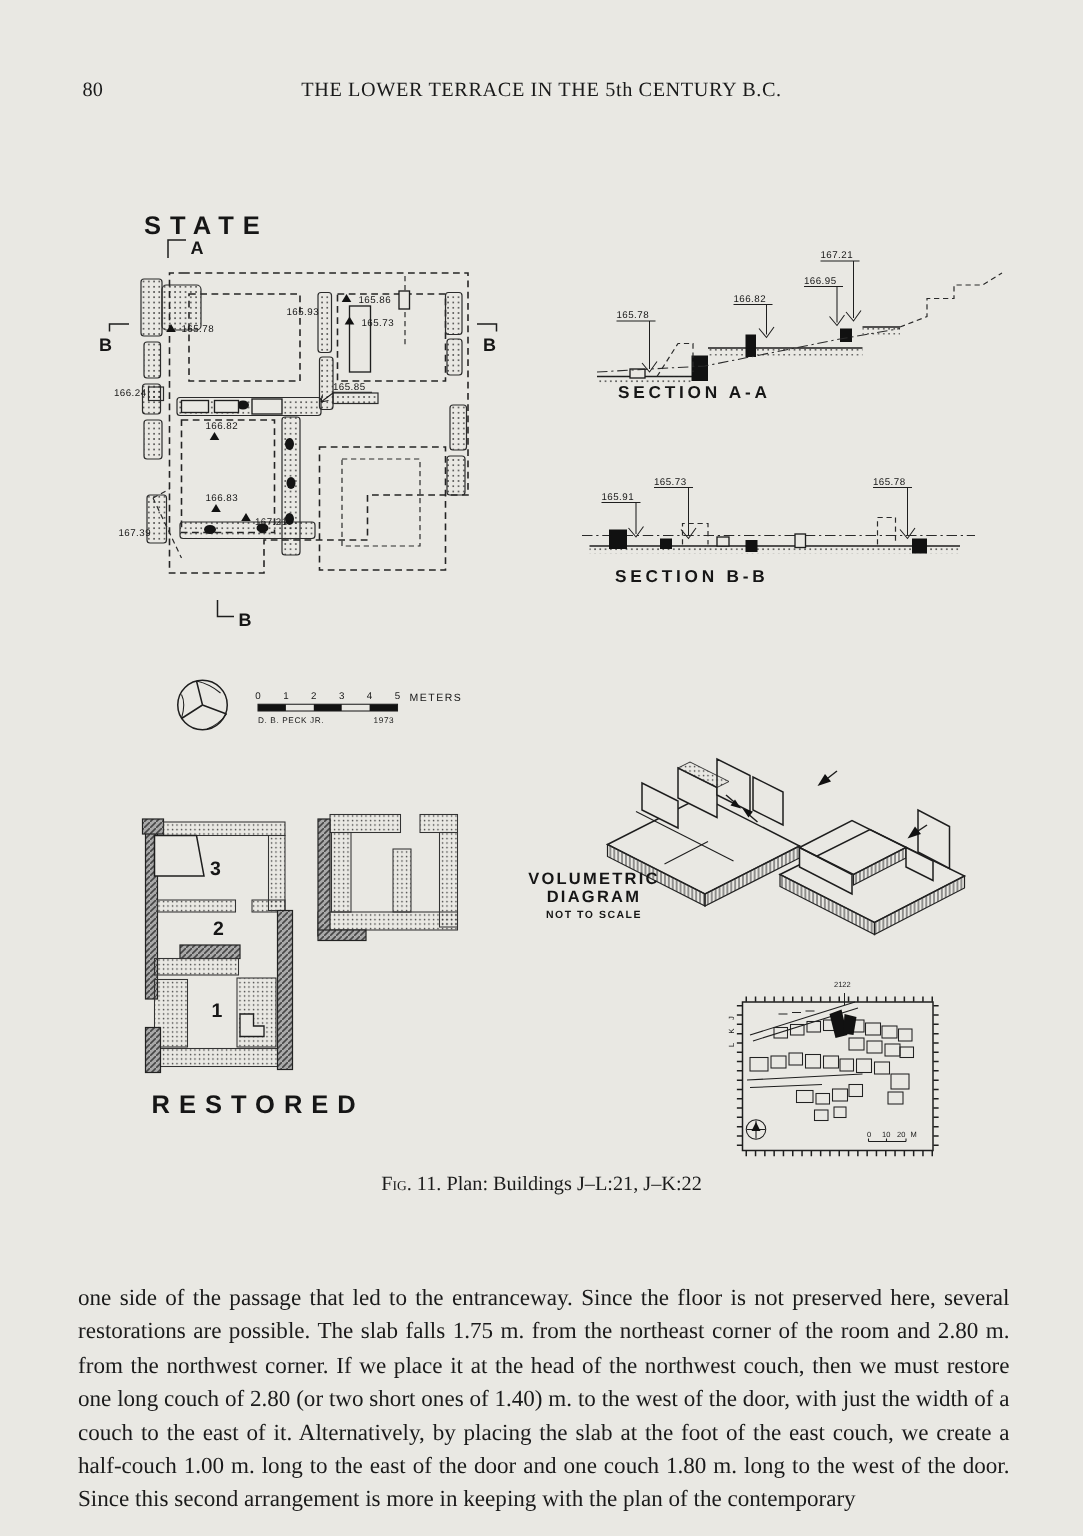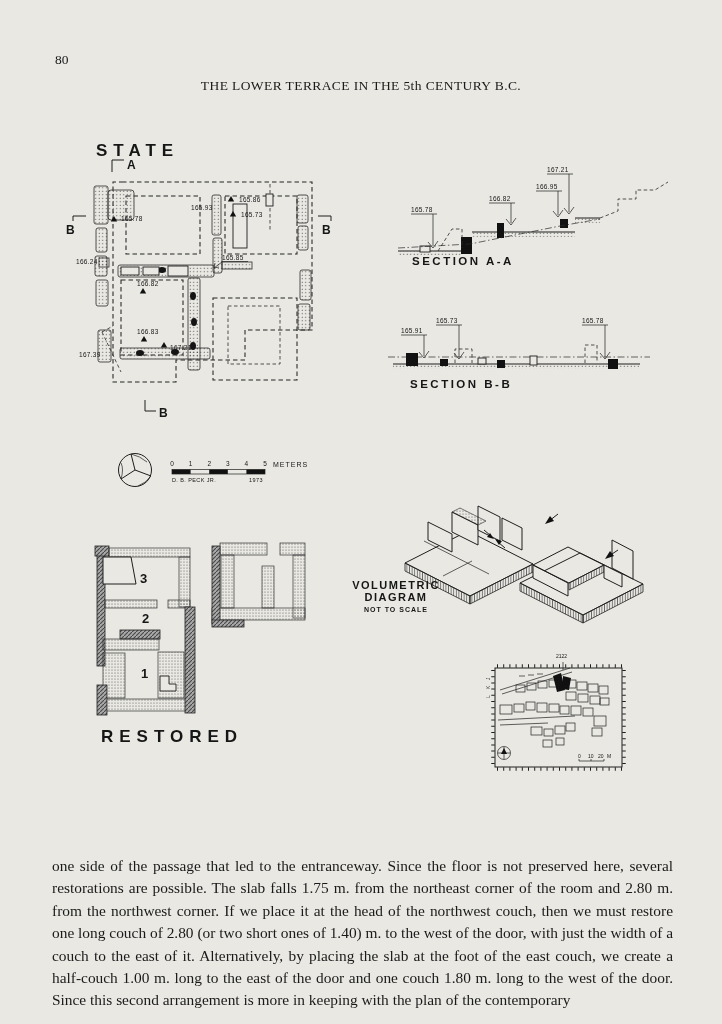--- a/index.html
+++ b/index.html
@@ -1,20 +1,20 @@
 <!DOCTYPE html>
 <html><head>
 <meta charset="utf-8">
 <style>
   html,body{margin:0;padding:0;background:#d8d8d4;}
   .page{position:relative;width:722px;height:1024px;background:#e9e8e3;overflow:hidden;
         font-family:"Liberation Serif",serif;color:#1a1a1a;}
   .header{position:absolute;top:52px;left:0;width:100%;height:20px;}
   .pagenum{position:absolute;left:55px;top:0;font-size:13.5px;}
-  .runhead{position:absolute;left:0;width:100%;text-align:center;top:0;font-size:13.5px;letter-spacing:.4px;margin-top:26px;}
+  .runhead{position:absolute;left:0;width:100%;text-align:center;top:0;font-size:13.5px;letter-spacing:.4px;}
   .figure{position:absolute;top:120px;left:0;}
   .caption{position:absolute;top:781px;left:0;width:100%;text-align:center;font-size:13.5px;}
   .sc{font-variant:small-caps;}
   .bodytext{position:absolute;top:826px;left:52px;width:621px;font-size:15.4px;line-height:22.4px;
             text-align:justify;margin-top:29px;}
   
   svg text{font-family:"Liberation Sans",sans-serif;fill:#161616;}
   .t-big{font-size:17px;font-weight:600;letter-spacing:6px;}
   .t-sec{font-size:11.5px;font-weight:600;letter-spacing:2.5px;}
   .t-el{font-size:6.5px;letter-spacing:.3px;}
@@ -368,16 +368,17 @@
       <g>
         <text class="t-km" x="578" y="638">0</text>
         <text class="t-km" x="588" y="638">10</text>
         <text class="t-km" x="598" y="638">20</text>
         <text class="t-km" x="607" y="638">M</text>
         <path class="sol2" d="M579,641 H604 M579,639 V641 M591,639 V641 M604,639 V641"></path>
       </g>
     </g>
   </svg>
 
+  <div class="caption"><span class="sc">Fig. 11.</span><span> Plan: Buildings J–L:21, J–K:22</span></div>
 
   <p class="bodytext">one side of the passage that led to the entranceway.  Since the floor is not preserved here, several restorations are possible.  The slab falls 1.75 m. from the northeast corner of the room and 2.80 m. from the northwest corner.  If we place it at the head of the northwest couch, then we must restore one long couch of 2.80 (or two short ones of 1.40) m. to the west of the door, with just the width of a couch to the east of it.  Alternatively, by placing the slab at the foot of the east couch, we create a half-couch 1.00 m. long to the east of the door and one couch 1.80 m. long to the west of the door.  Since this second arrangement is more in keeping with the plan of the contemporary</p>
 
 </div>
 
 </body></html>

